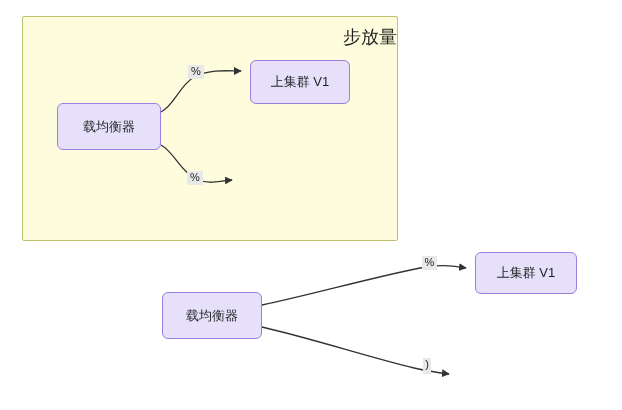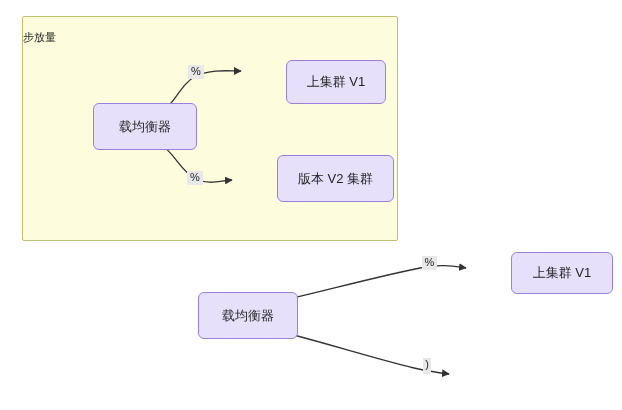--- a/index.html
+++ b/index.html
@@ -28,43 +28,42 @@
     position: absolute;
     box-sizing: border-box;
     background: #fdfcdc;
     border: 1px solid #bfbf6e;
     border-radius: 2px;
   }
   .subgraph-title {
     position: absolute;
     left: 0;
     right: 0;
-    text-align: left;
+    text-align: right;
     color: #1f2020;
-    font-size: 11px;
+    font-size: 18px;
     line-height: 16px;
     white-space: nowrap;
   }
 
   
   .node {
     position: absolute;
     box-sizing: border-box;
     background: #e6e0fb;
     border: 1px solid #9a7fe0;
     border-radius: 6px;
     display: flex;
     align-items: center;
     justify-content: center;
     color: #1f2020;
     font-size: 13px;
     line-height: 16px;
     white-space: nowrap;
     text-align: center;
-    margin-left: 36px;
   }
 
   
   .edge-label {
     position: absolute;
     background: #e8e8e8;
     color: #1f2020;
     font-size: 11px;
     line-height: 13px;
     white-space: nowrap;
@@ -112,20 +111,19 @@
   <div class="edge-label" style="left:187px; top:171px; width:16px; height:14px;">%</div>
 
   <div class="edge-label" style="left:422px; top:256px; width:15px; height:14px;">%</div>
 
   <div class="edge-label" style="left:423px; top:358px; width:8px; height:16px;">)</div>
 
   <div class="node" style="left:57px; top:103px; width:104px; height:47px;">载均衡器</div>
 
   <div class="node" style="left:250px; top:60px; width:100px; height:44px;">上集群 V1</div>
 
-  <div class="node" style="left:241px; top:155px; width:117px; height:47px;">版本 V2 集群</div>
 
   <div class="node" style="left:162px; top:292px; width:100px; height:47px;">载均衡器</div>
 
   <div class="node" style="left:475px; top:252px; width:102px; height:42px;">上集群 V1</div>
 
 
 </div>
 
 </body></html>

